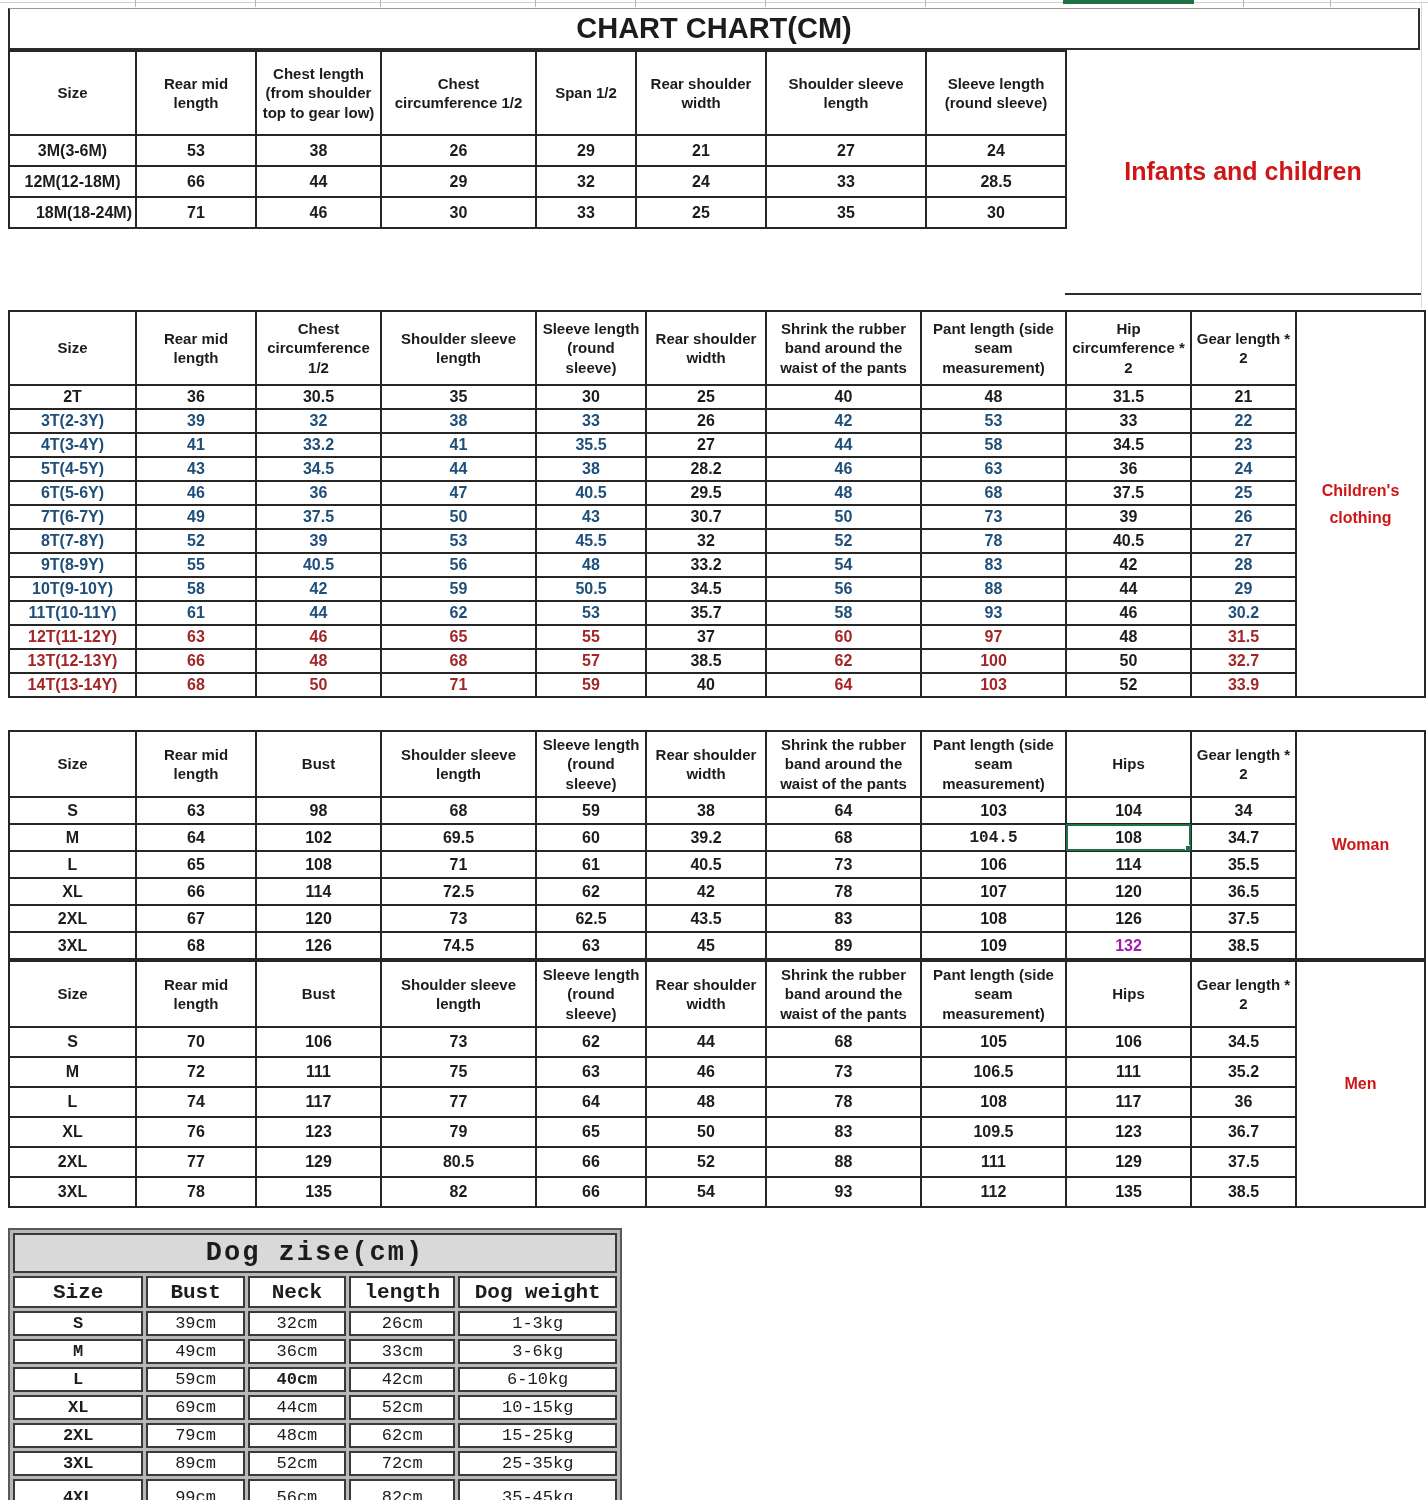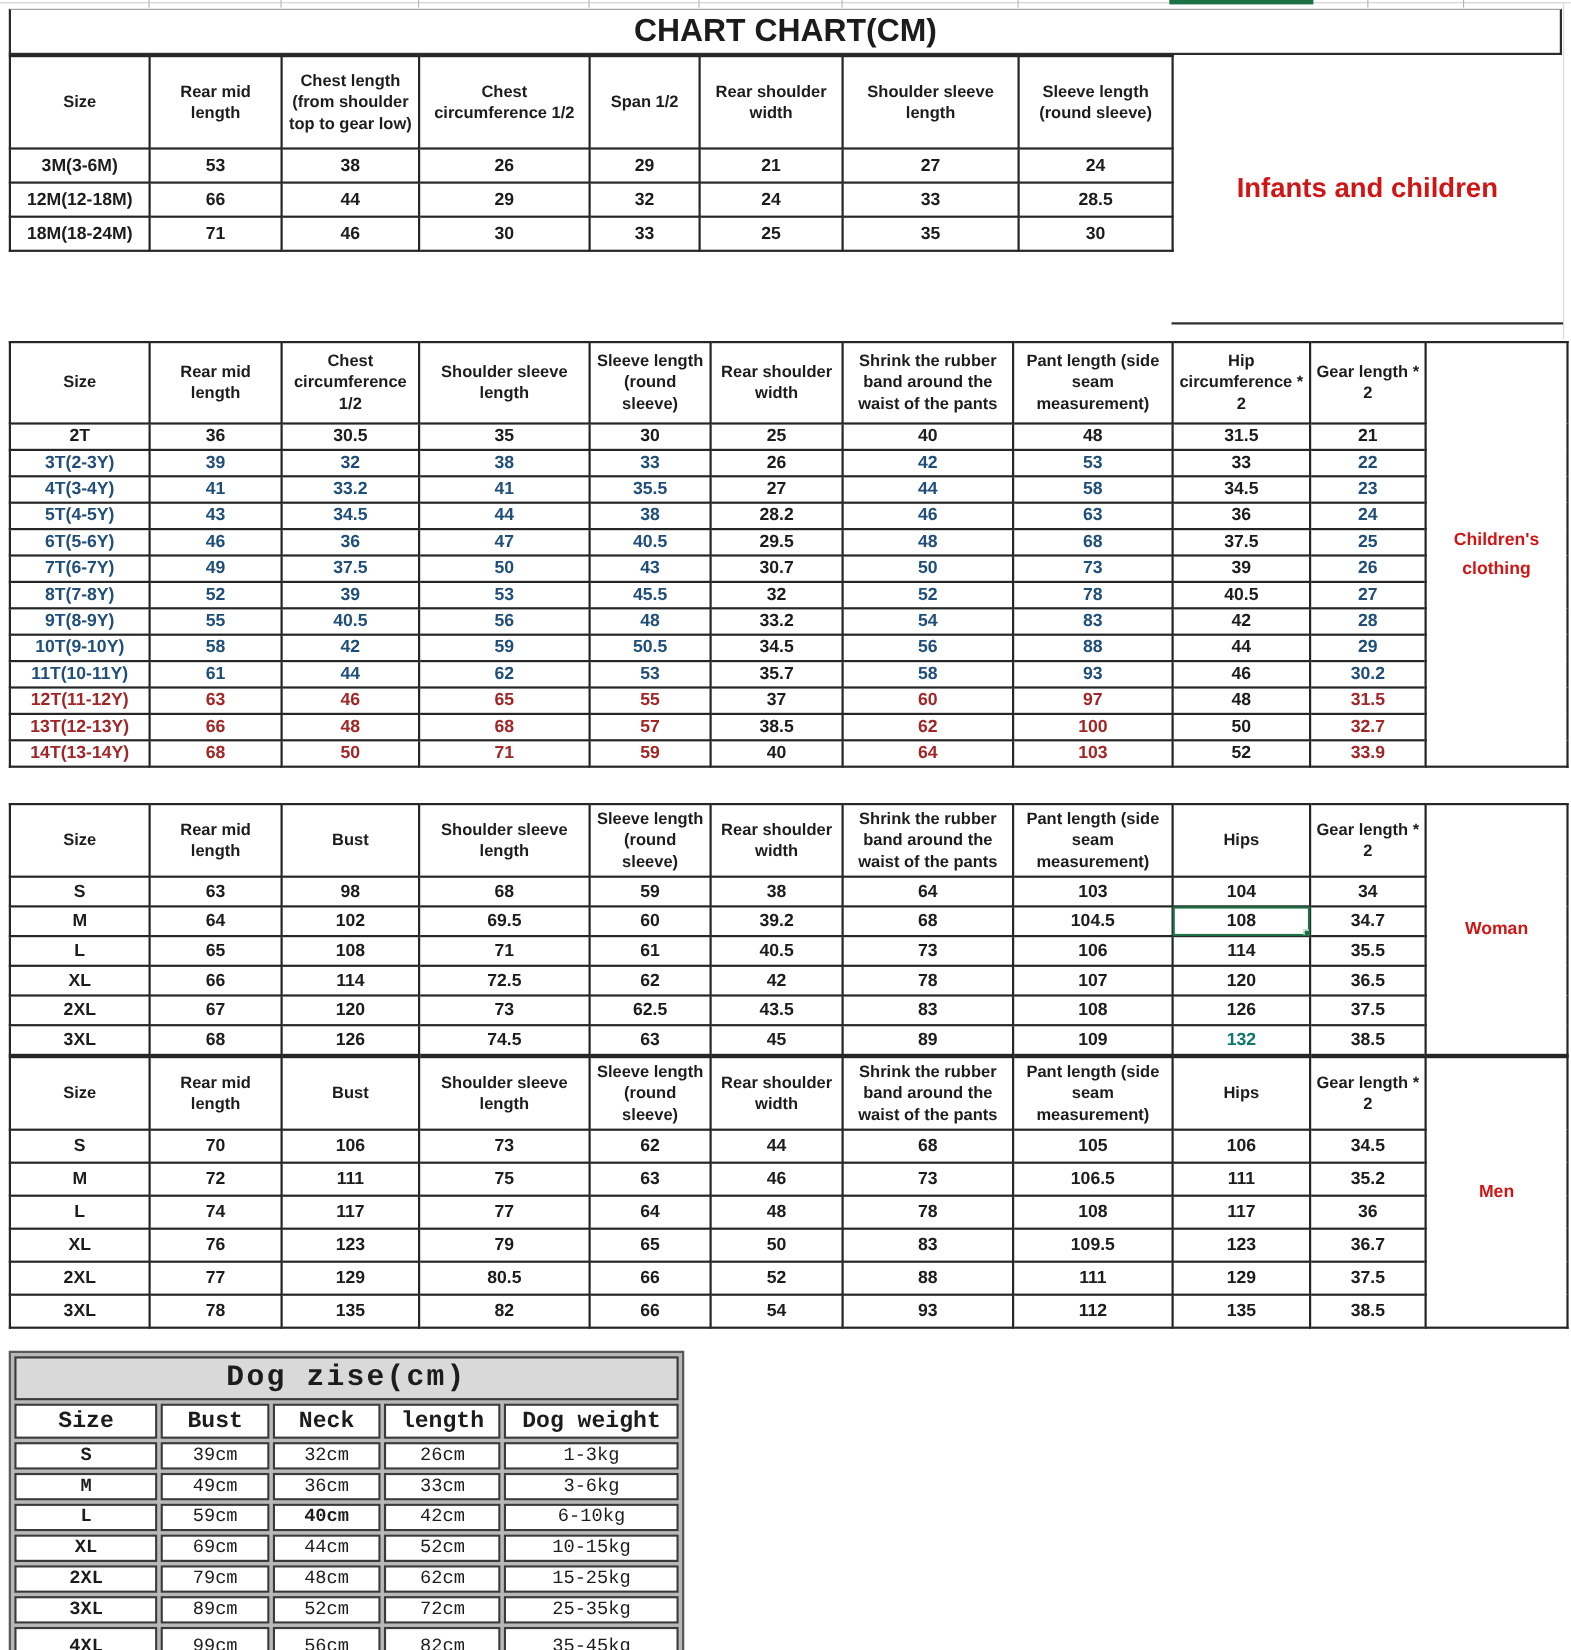--- a/index.html
+++ b/index.html
@@ -119,21 +119,21 @@
         <td style="color: rgb(28, 28, 28);">12M(12-18M)</td>
         <td style="color: rgb(28, 28, 28);">66</td>
         <td style="color: rgb(28, 28, 28);">44</td>
         <td style="color: rgb(28, 28, 28);">29</td>
         <td style="color: rgb(28, 28, 28);">32</td>
         <td style="color: rgb(28, 28, 28);">24</td>
         <td style="color: rgb(28, 28, 28);">33</td>
         <td style="color: rgb(28, 28, 28);">28.5</td>
       </tr>
       <tr>
-        <td style="color: rgb(28, 28, 28);">18M(18-24M)</td>
+        <td style="color: rgb(28, 28, 28); text-align: right;">18M(18-24M)</td>
         <td style="color: rgb(28, 28, 28);">71</td>
         <td style="color: rgb(28, 28, 28);">46</td>
         <td style="color: rgb(28, 28, 28);">30</td>
         <td style="color: rgb(28, 28, 28);">33</td>
         <td style="color: rgb(28, 28, 28);">25</td>
         <td style="color: rgb(28, 28, 28);">35</td>
         <td style="color: rgb(28, 28, 28);">30</td>
       </tr>
     </tbody>
 </table>
@@ -367,21 +367,21 @@
         <td style="color: rgb(28, 28, 28);">34</td>
       </tr>
       <tr>
         <td style="color: rgb(28, 28, 28);">M</td>
         <td style="color: rgb(28, 28, 28);">64</td>
         <td style="color: rgb(28, 28, 28);">102</td>
         <td style="color: rgb(28, 28, 28);">69.5</td>
         <td style="color: rgb(28, 28, 28);">60</td>
         <td style="color: rgb(28, 28, 28);">39.2</td>
         <td style="color: rgb(28, 28, 28);">68</td>
-        <td style="color: rgb(28, 28, 28);">104.5</td>
+        <td style="color: rgb(28, 28, 28); font-family: Liberation Mono, monospace;">104.5</td>
         <td class="sel" style="color: rgb(28, 28, 28);">108</td>
         <td style="color: rgb(28, 28, 28);">34.7</td>
       </tr>
       <tr>
         <td style="color: rgb(28, 28, 28);">L</td>
         <td style="color: rgb(28, 28, 28);">65</td>
         <td style="color: rgb(28, 28, 28);">108</td>
         <td style="color: rgb(28, 28, 28);">71</td>
         <td style="color: rgb(28, 28, 28);">61</td>
         <td style="color: rgb(28, 28, 28);">40.5</td>
@@ -416,21 +416,21 @@
       </tr>
       <tr>
         <td style="color: rgb(28, 28, 28);">3XL</td>
         <td style="color: rgb(28, 28, 28);">68</td>
         <td style="color: rgb(28, 28, 28);">126</td>
         <td style="color: rgb(28, 28, 28);">74.5</td>
         <td style="color: rgb(28, 28, 28);">63</td>
         <td style="color: rgb(28, 28, 28);">45</td>
         <td style="color: rgb(28, 28, 28);">89</td>
         <td style="color: rgb(28, 28, 28);">109</td>
-        <td style="color: #0f766e;">132</td>
+        <td style="color: #a21caf;">132</td>
         <td style="color: rgb(28, 28, 28);">38.5</td>
       </tr>
     </tbody>
 </table>
 
 <table class="grid t4">
   <colgroup>
     <col style="width:127px">
       <col style="width:120px">
       <col style="width:125px">

